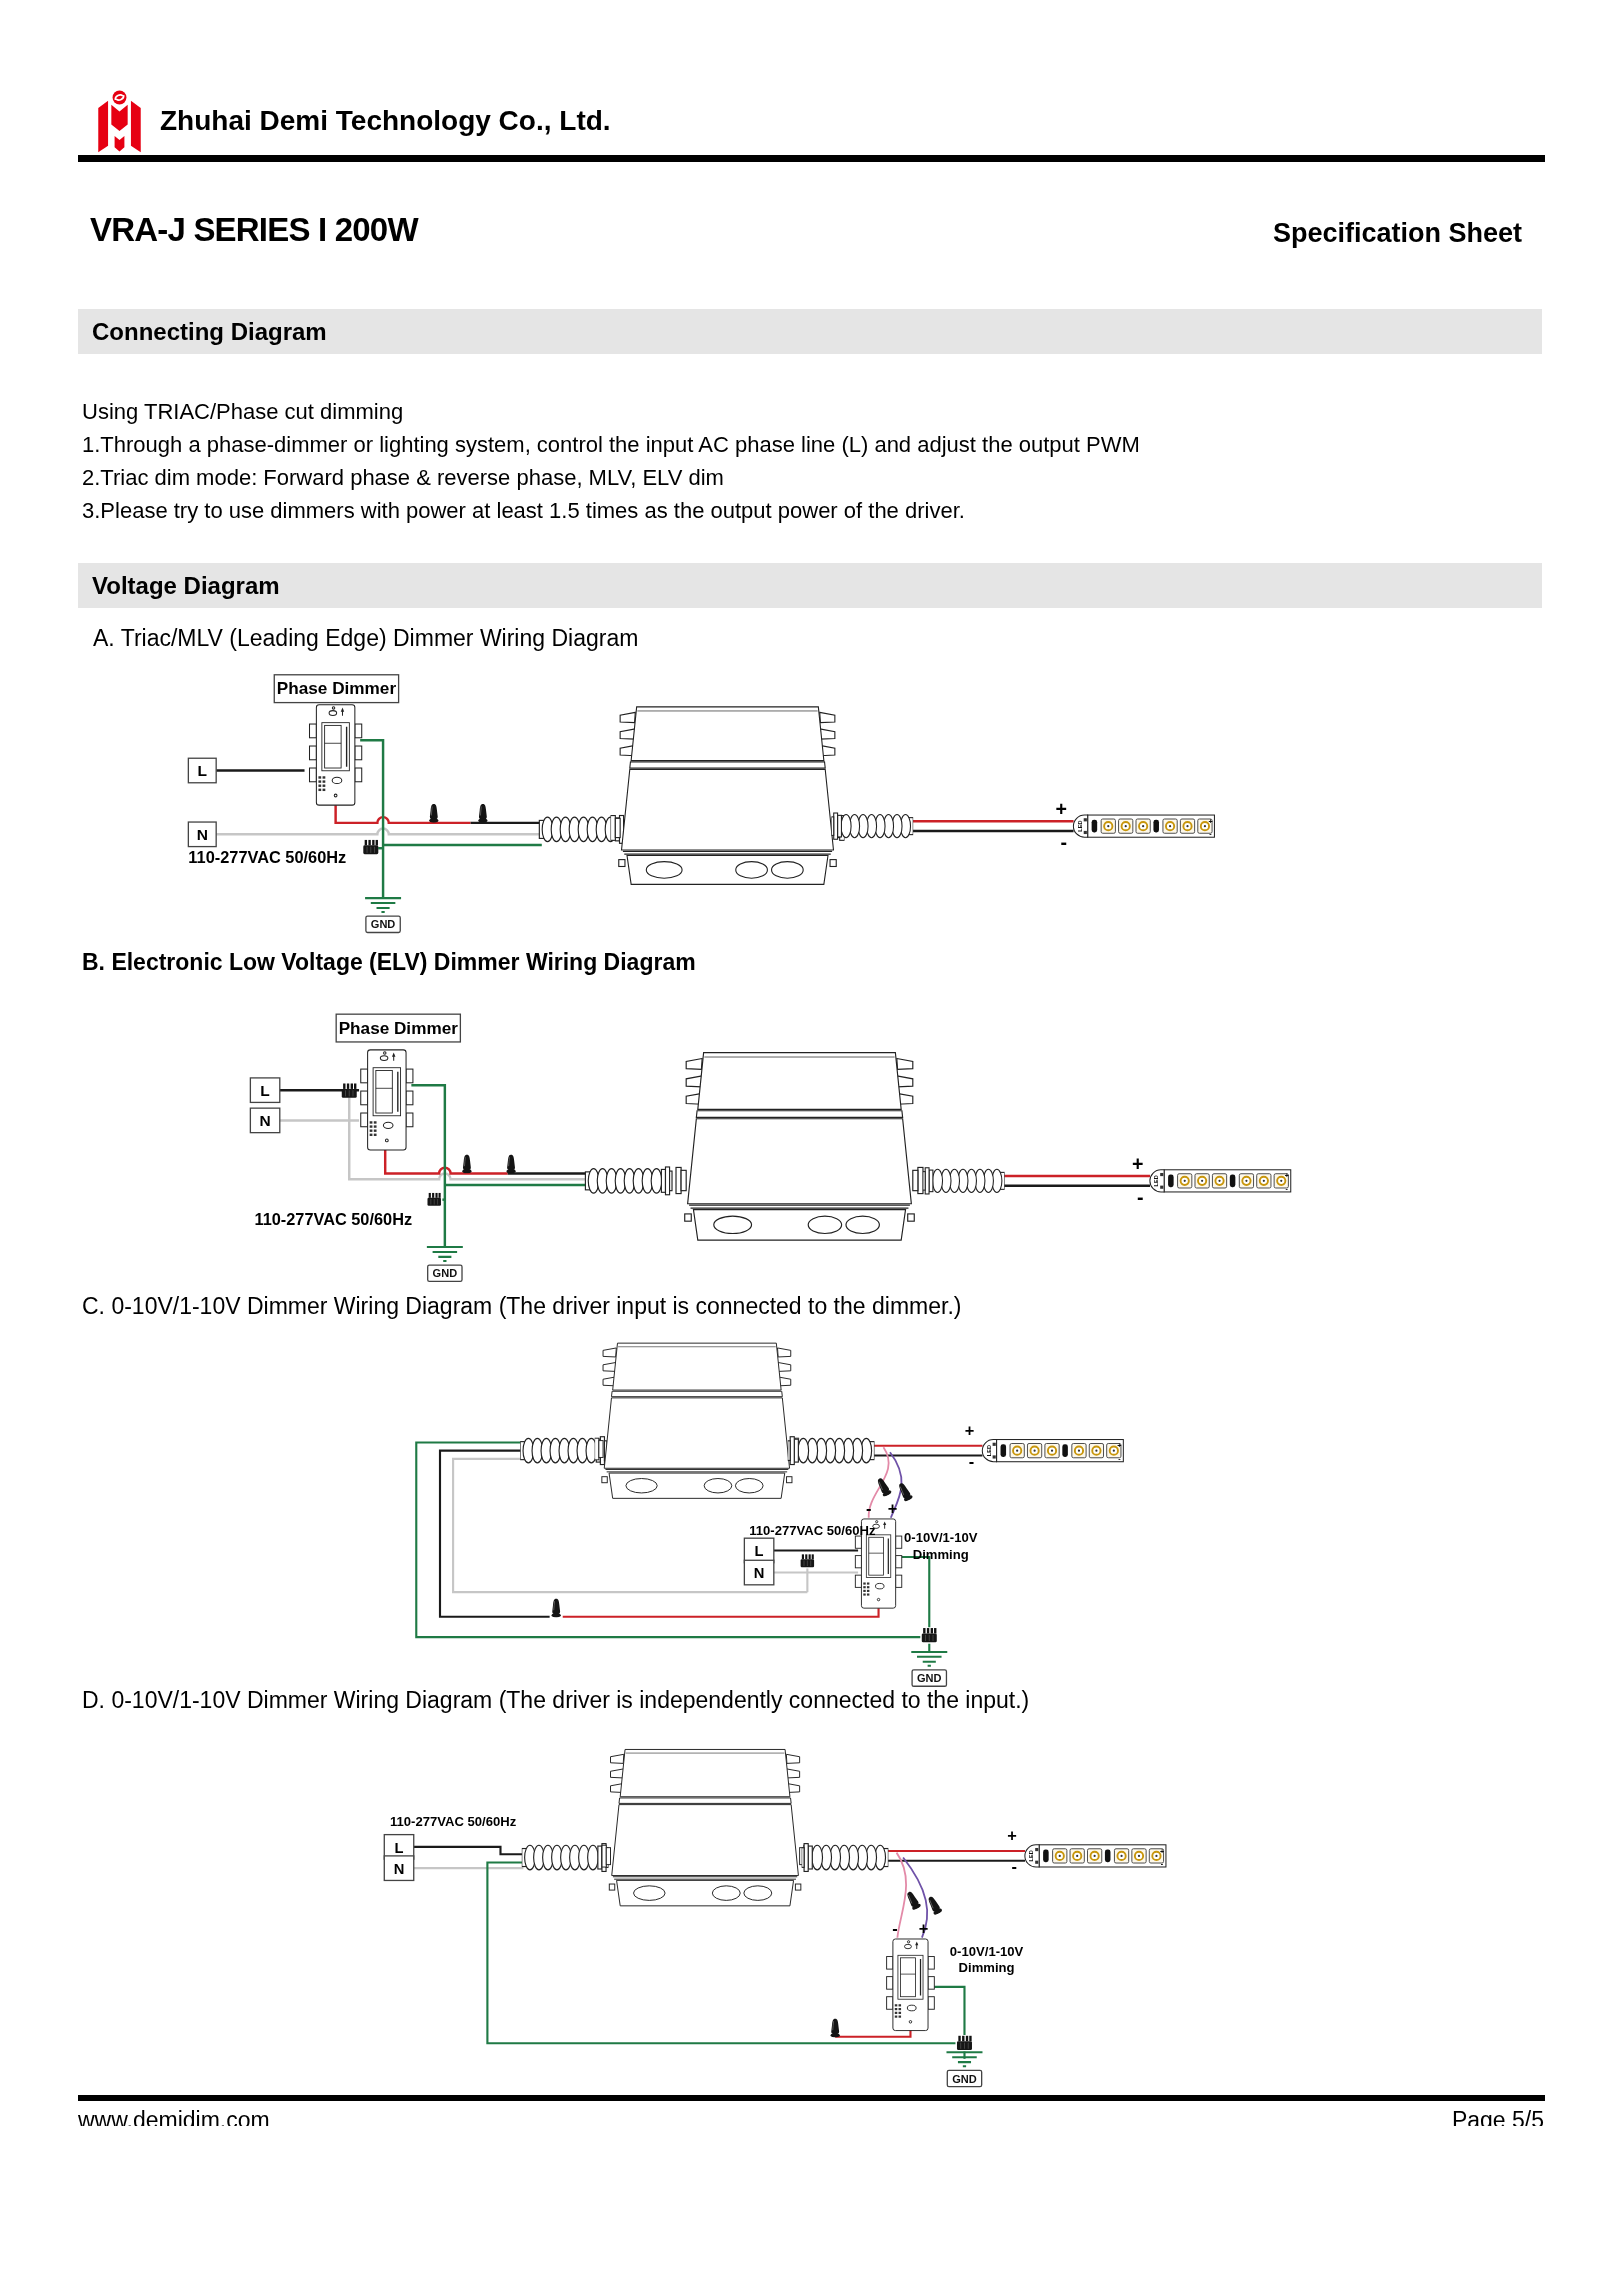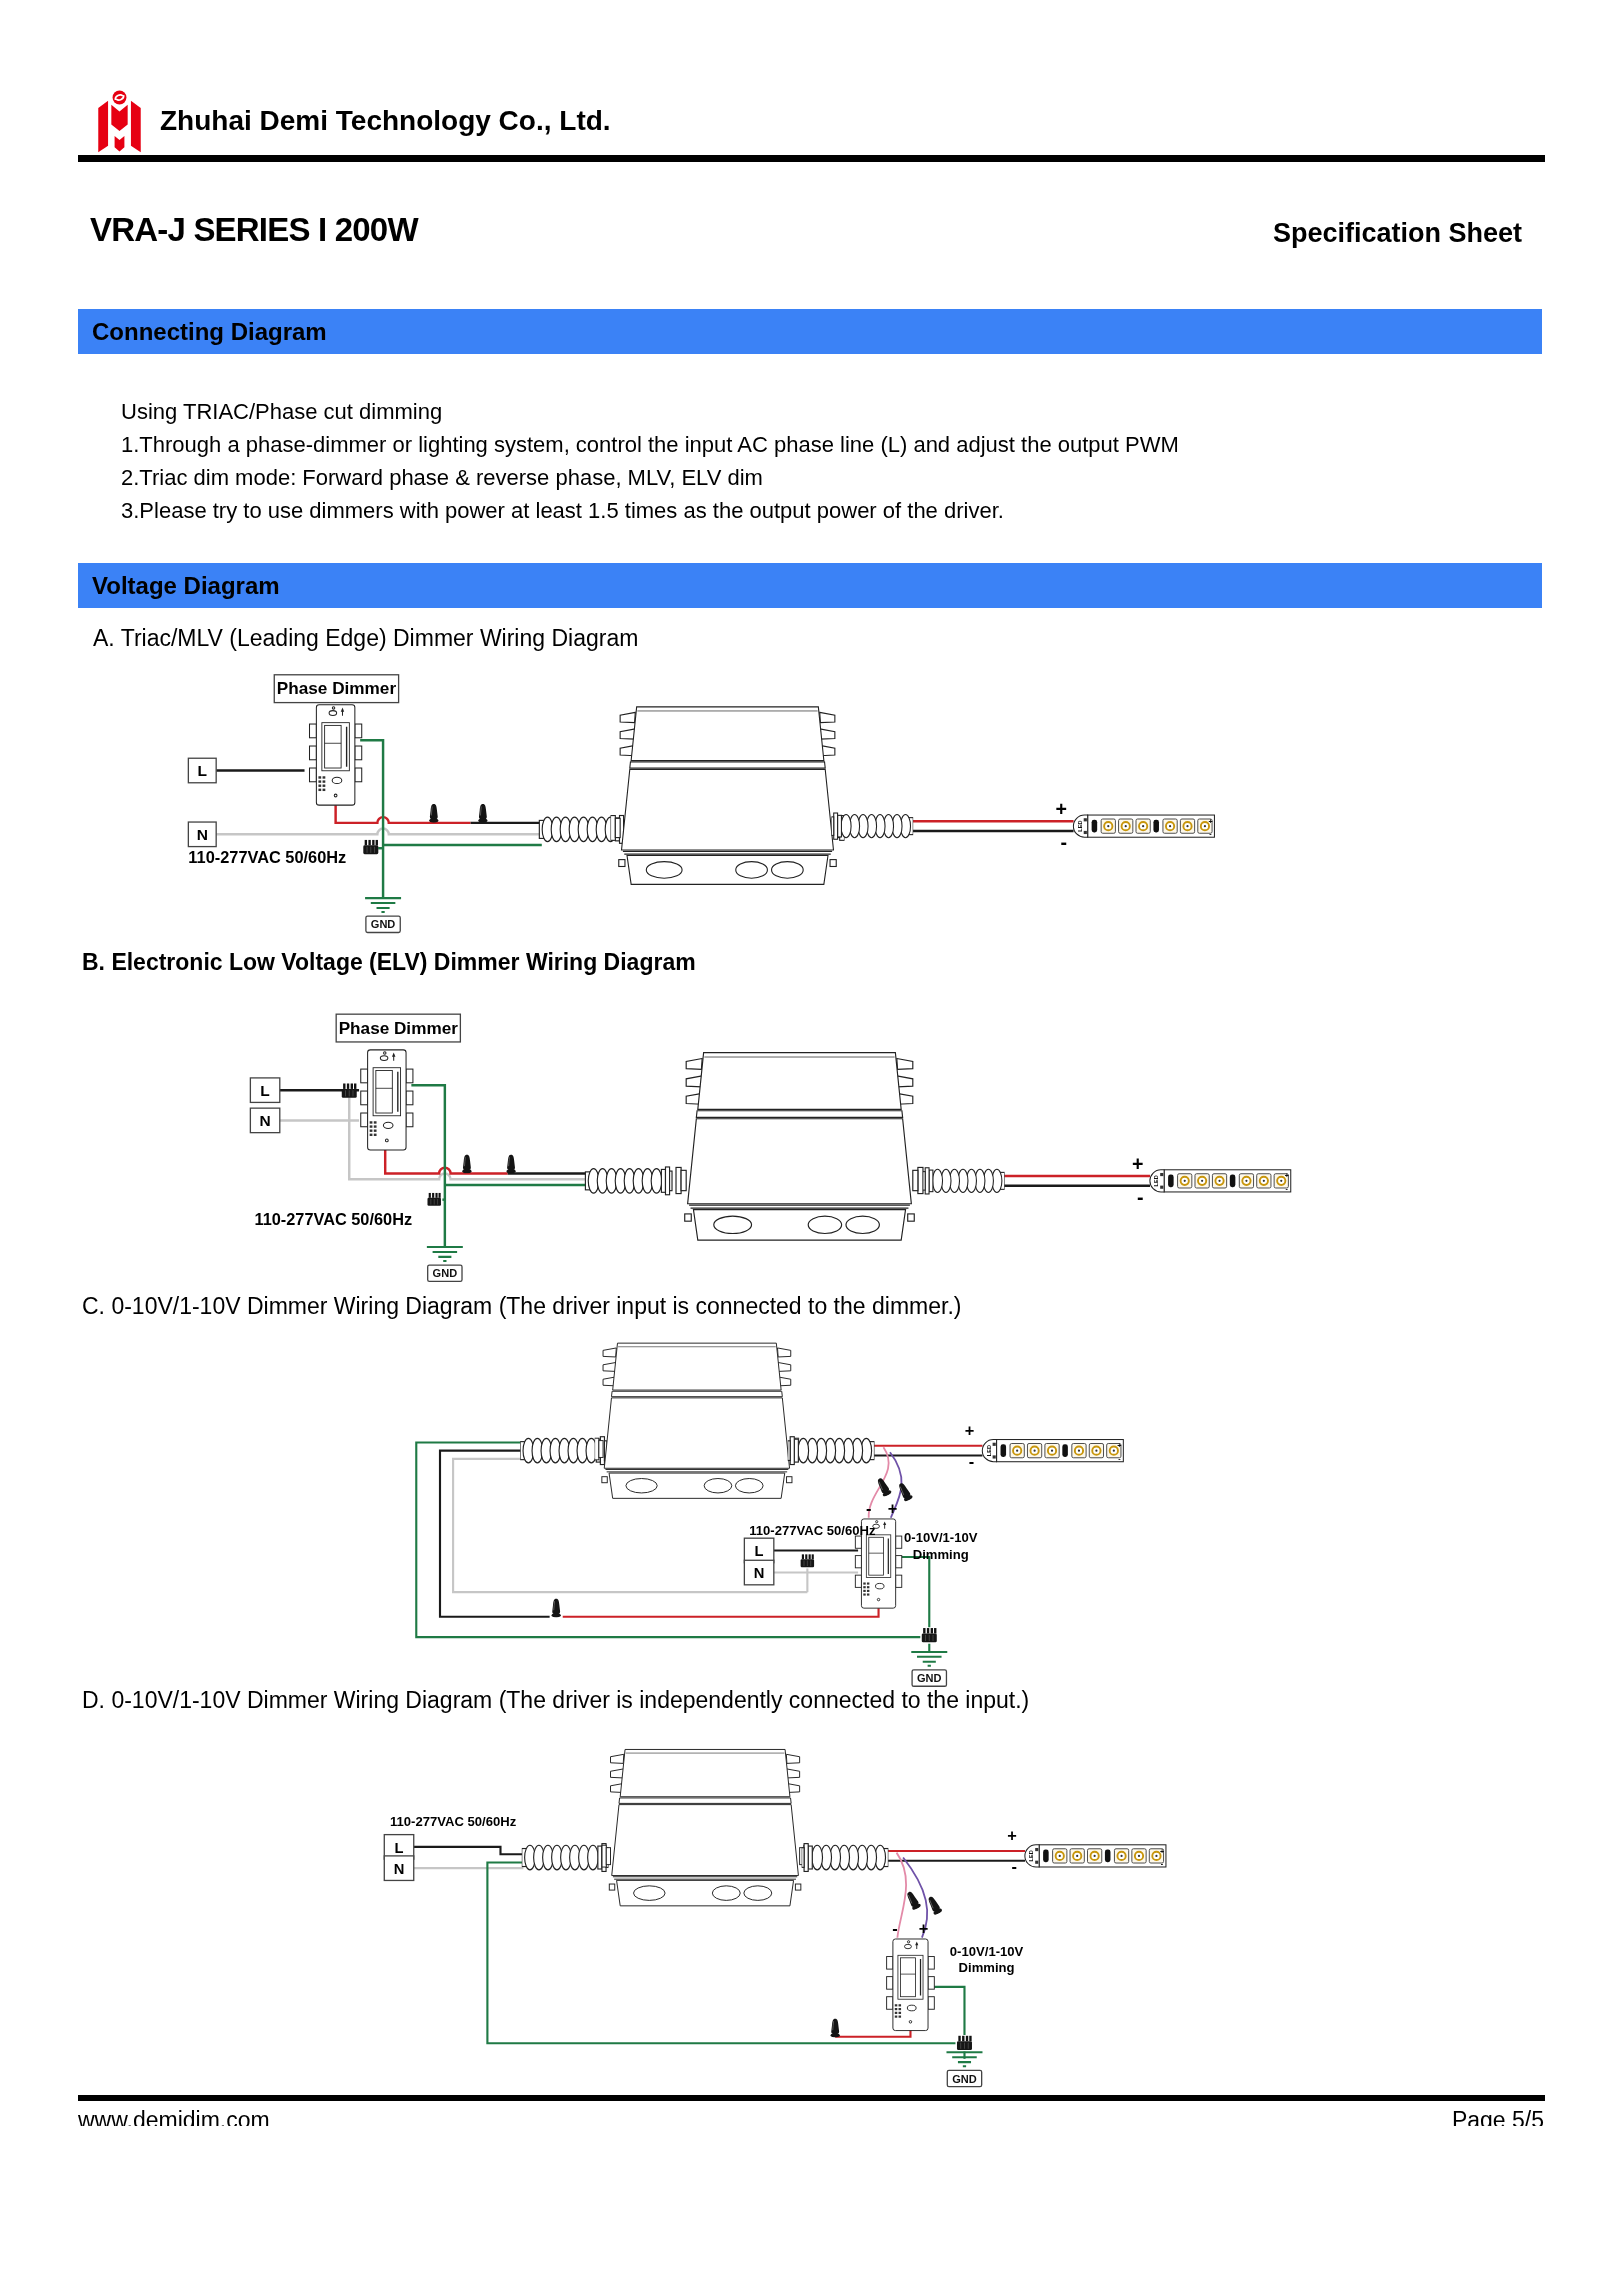--- a/index.html
+++ b/index.html
@@ -6,25 +6,25 @@
   .page{position:relative;width:1623px;height:2126px;background:#fff;
         font-family:"Liberation Sans",sans-serif;color:#000;overflow:hidden;}
   .abs{position:absolute;}
   .company{left:160px;top:105px;font-size:28px;font-weight:bold;}
   .logo{left:95px;top:90px;}
   .rule{left:78px;width:1467px;background:#000;}
   .rule.hdr{top:155px;height:6.5px;}
   .rule.ftr{top:2095px;height:5.7px;}
   .product{left:90px;top:211px;font-size:33px;font-weight:bold;letter-spacing:-0.8px;}
   .sheet{right:101px;top:218px;font-size:27px;font-weight:bold;}
-  .bar{left:78px;width:1464px;height:45px;background:#3b82f6;
+  .bar{left:78px;width:1464px;height:45px;background:#e5e5e5;
        font-size:24px;font-weight:bold;line-height:45px;padding-left:14px;box-sizing:border-box;}
   .bar1{top:309px;}
   .bar2{top:563px;}
-  .para{left:82px;top:395px;font-size:22px;line-height:33px;margin-left:39px;}
+  .para{left:82px;top:395px;font-size:22px;line-height:33px;}
   .dheading{left:82px;font-size:23px;}
   .dh-a{top:625px;margin-left:11px;} .dh-b{top:949px;font-weight:bold;} .dh-c{top:1293px;} .dh-d{top:1687px;}
   .footer-text{top:2107px;font-size:23px;text-align:right;}
   .ft-l{left:78px;} .ft-r{right:79px;}
   svg text{font-family:"Liberation Sans",sans-serif;}
   .lblbox{fill:#fff;stroke:#444;stroke-width:1.6px;}
   .wire{fill:none;}
 </style>
 </head>
 <body>

